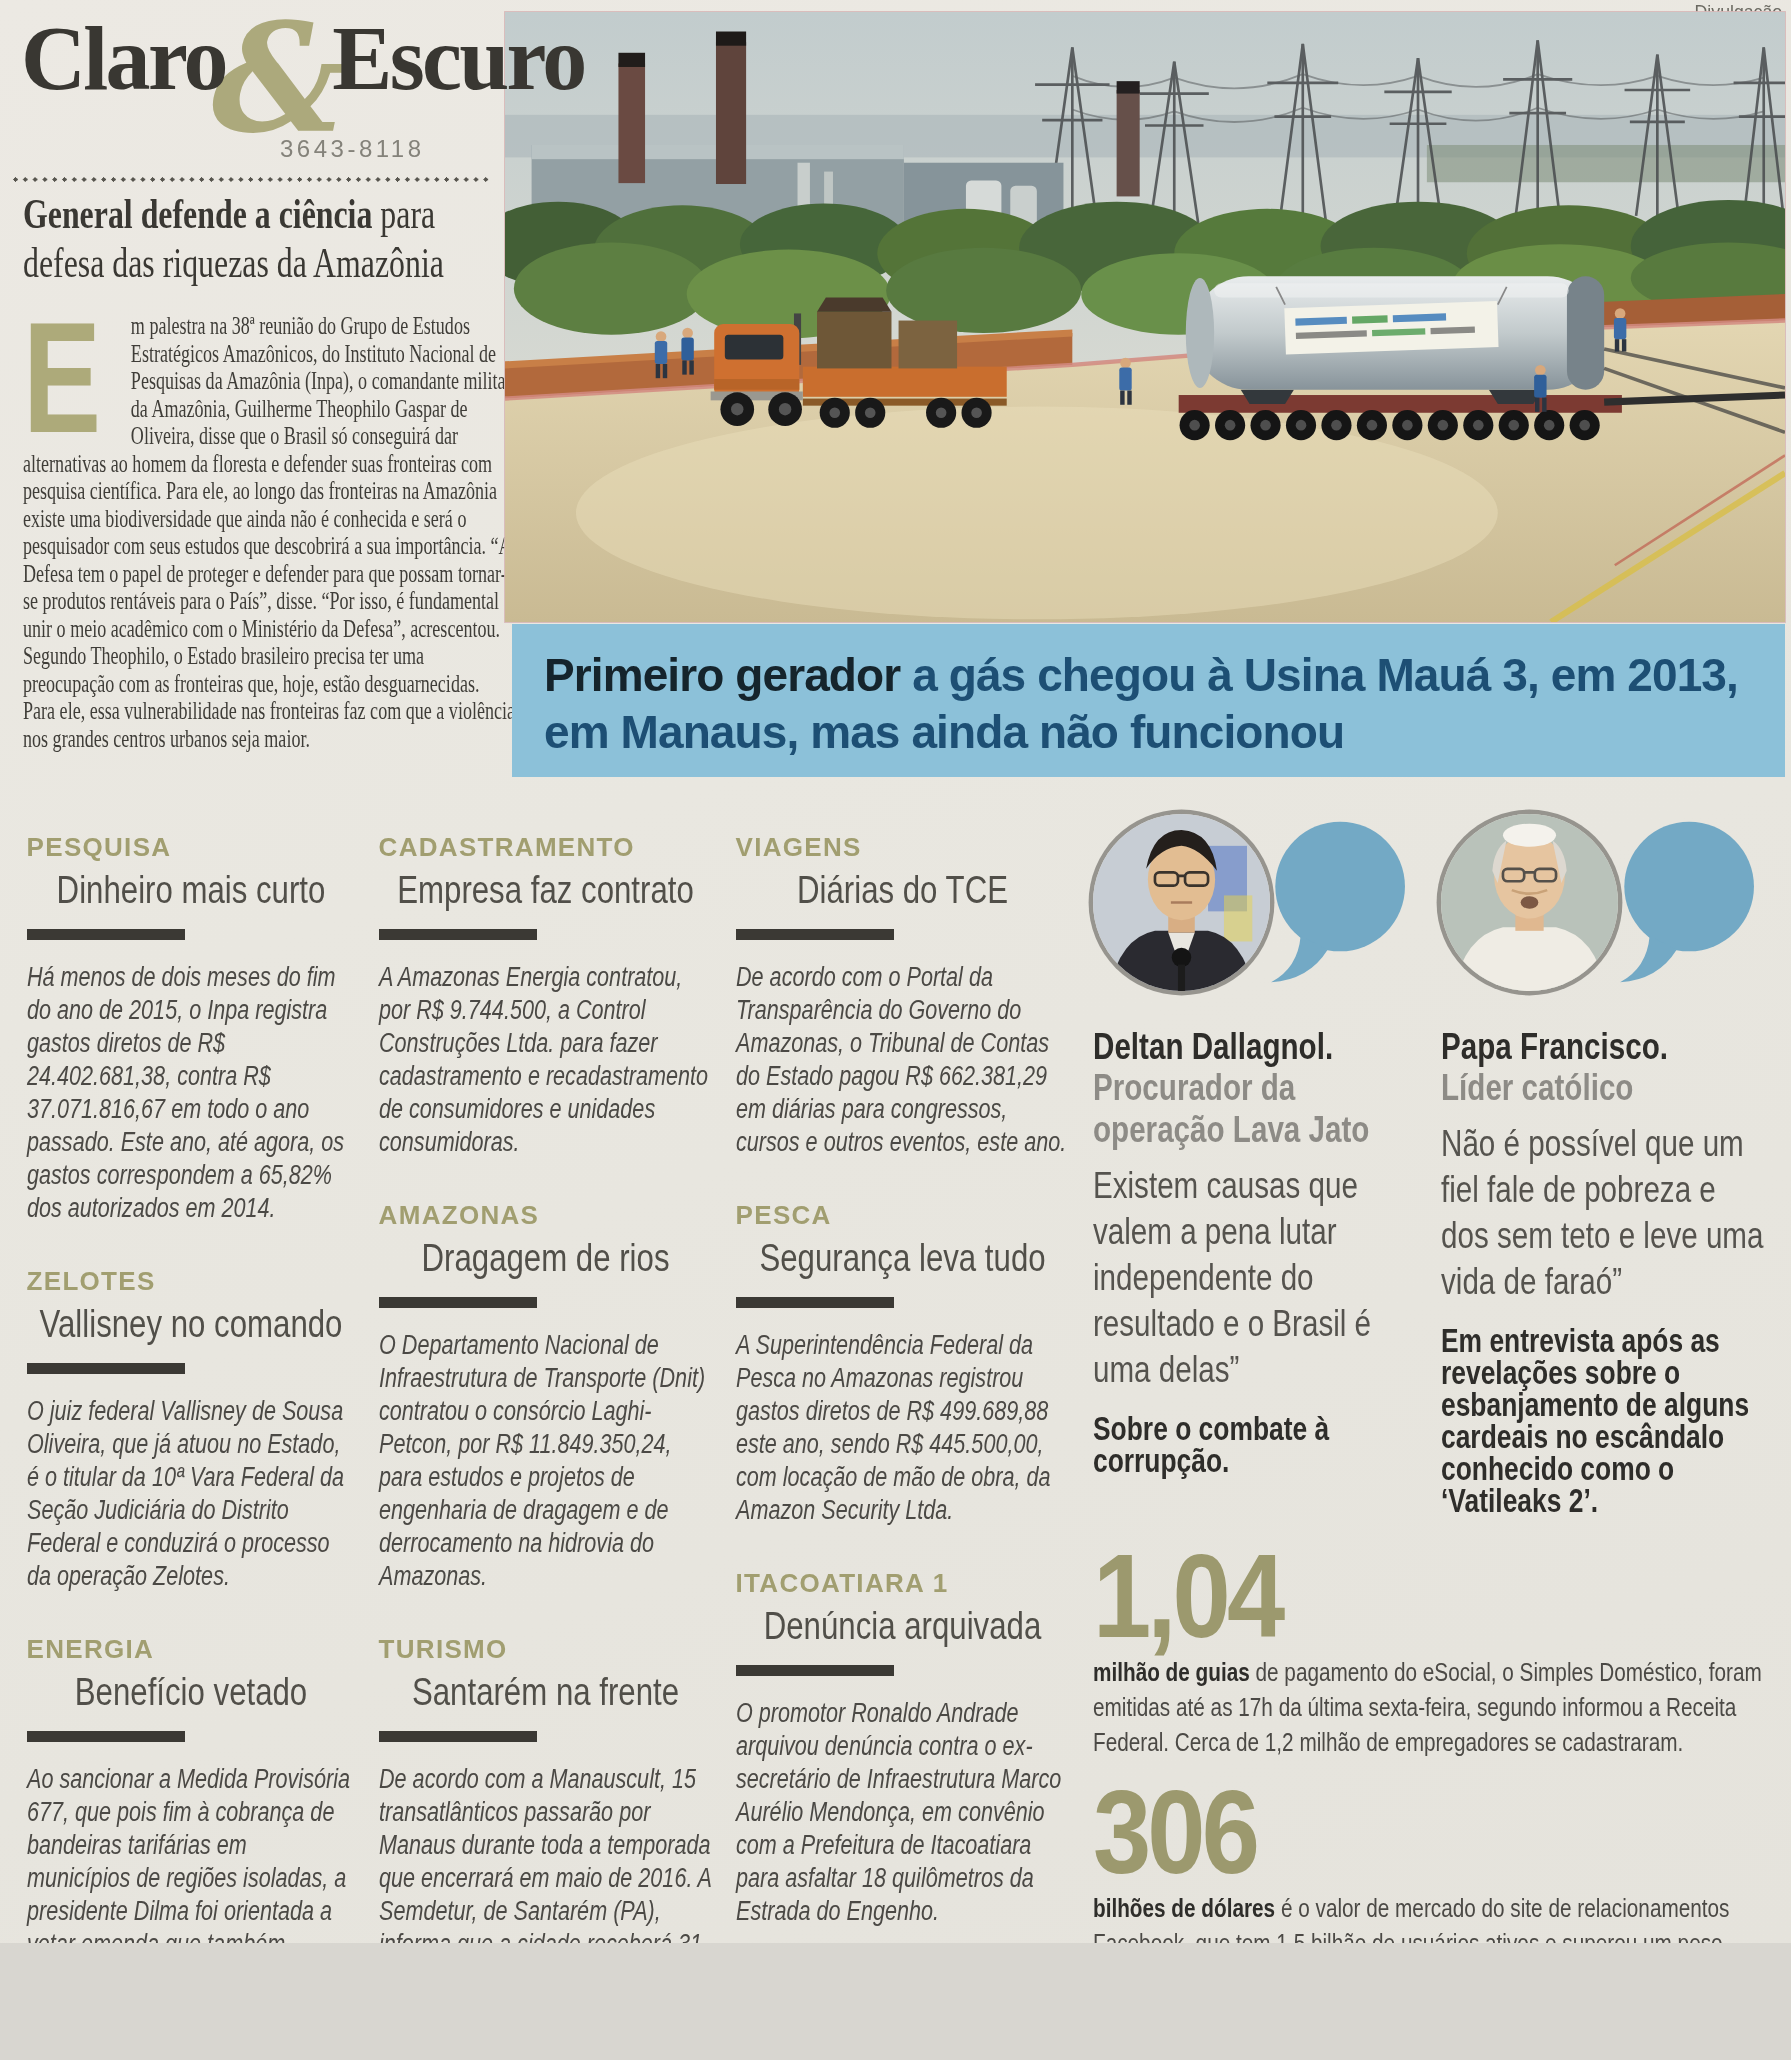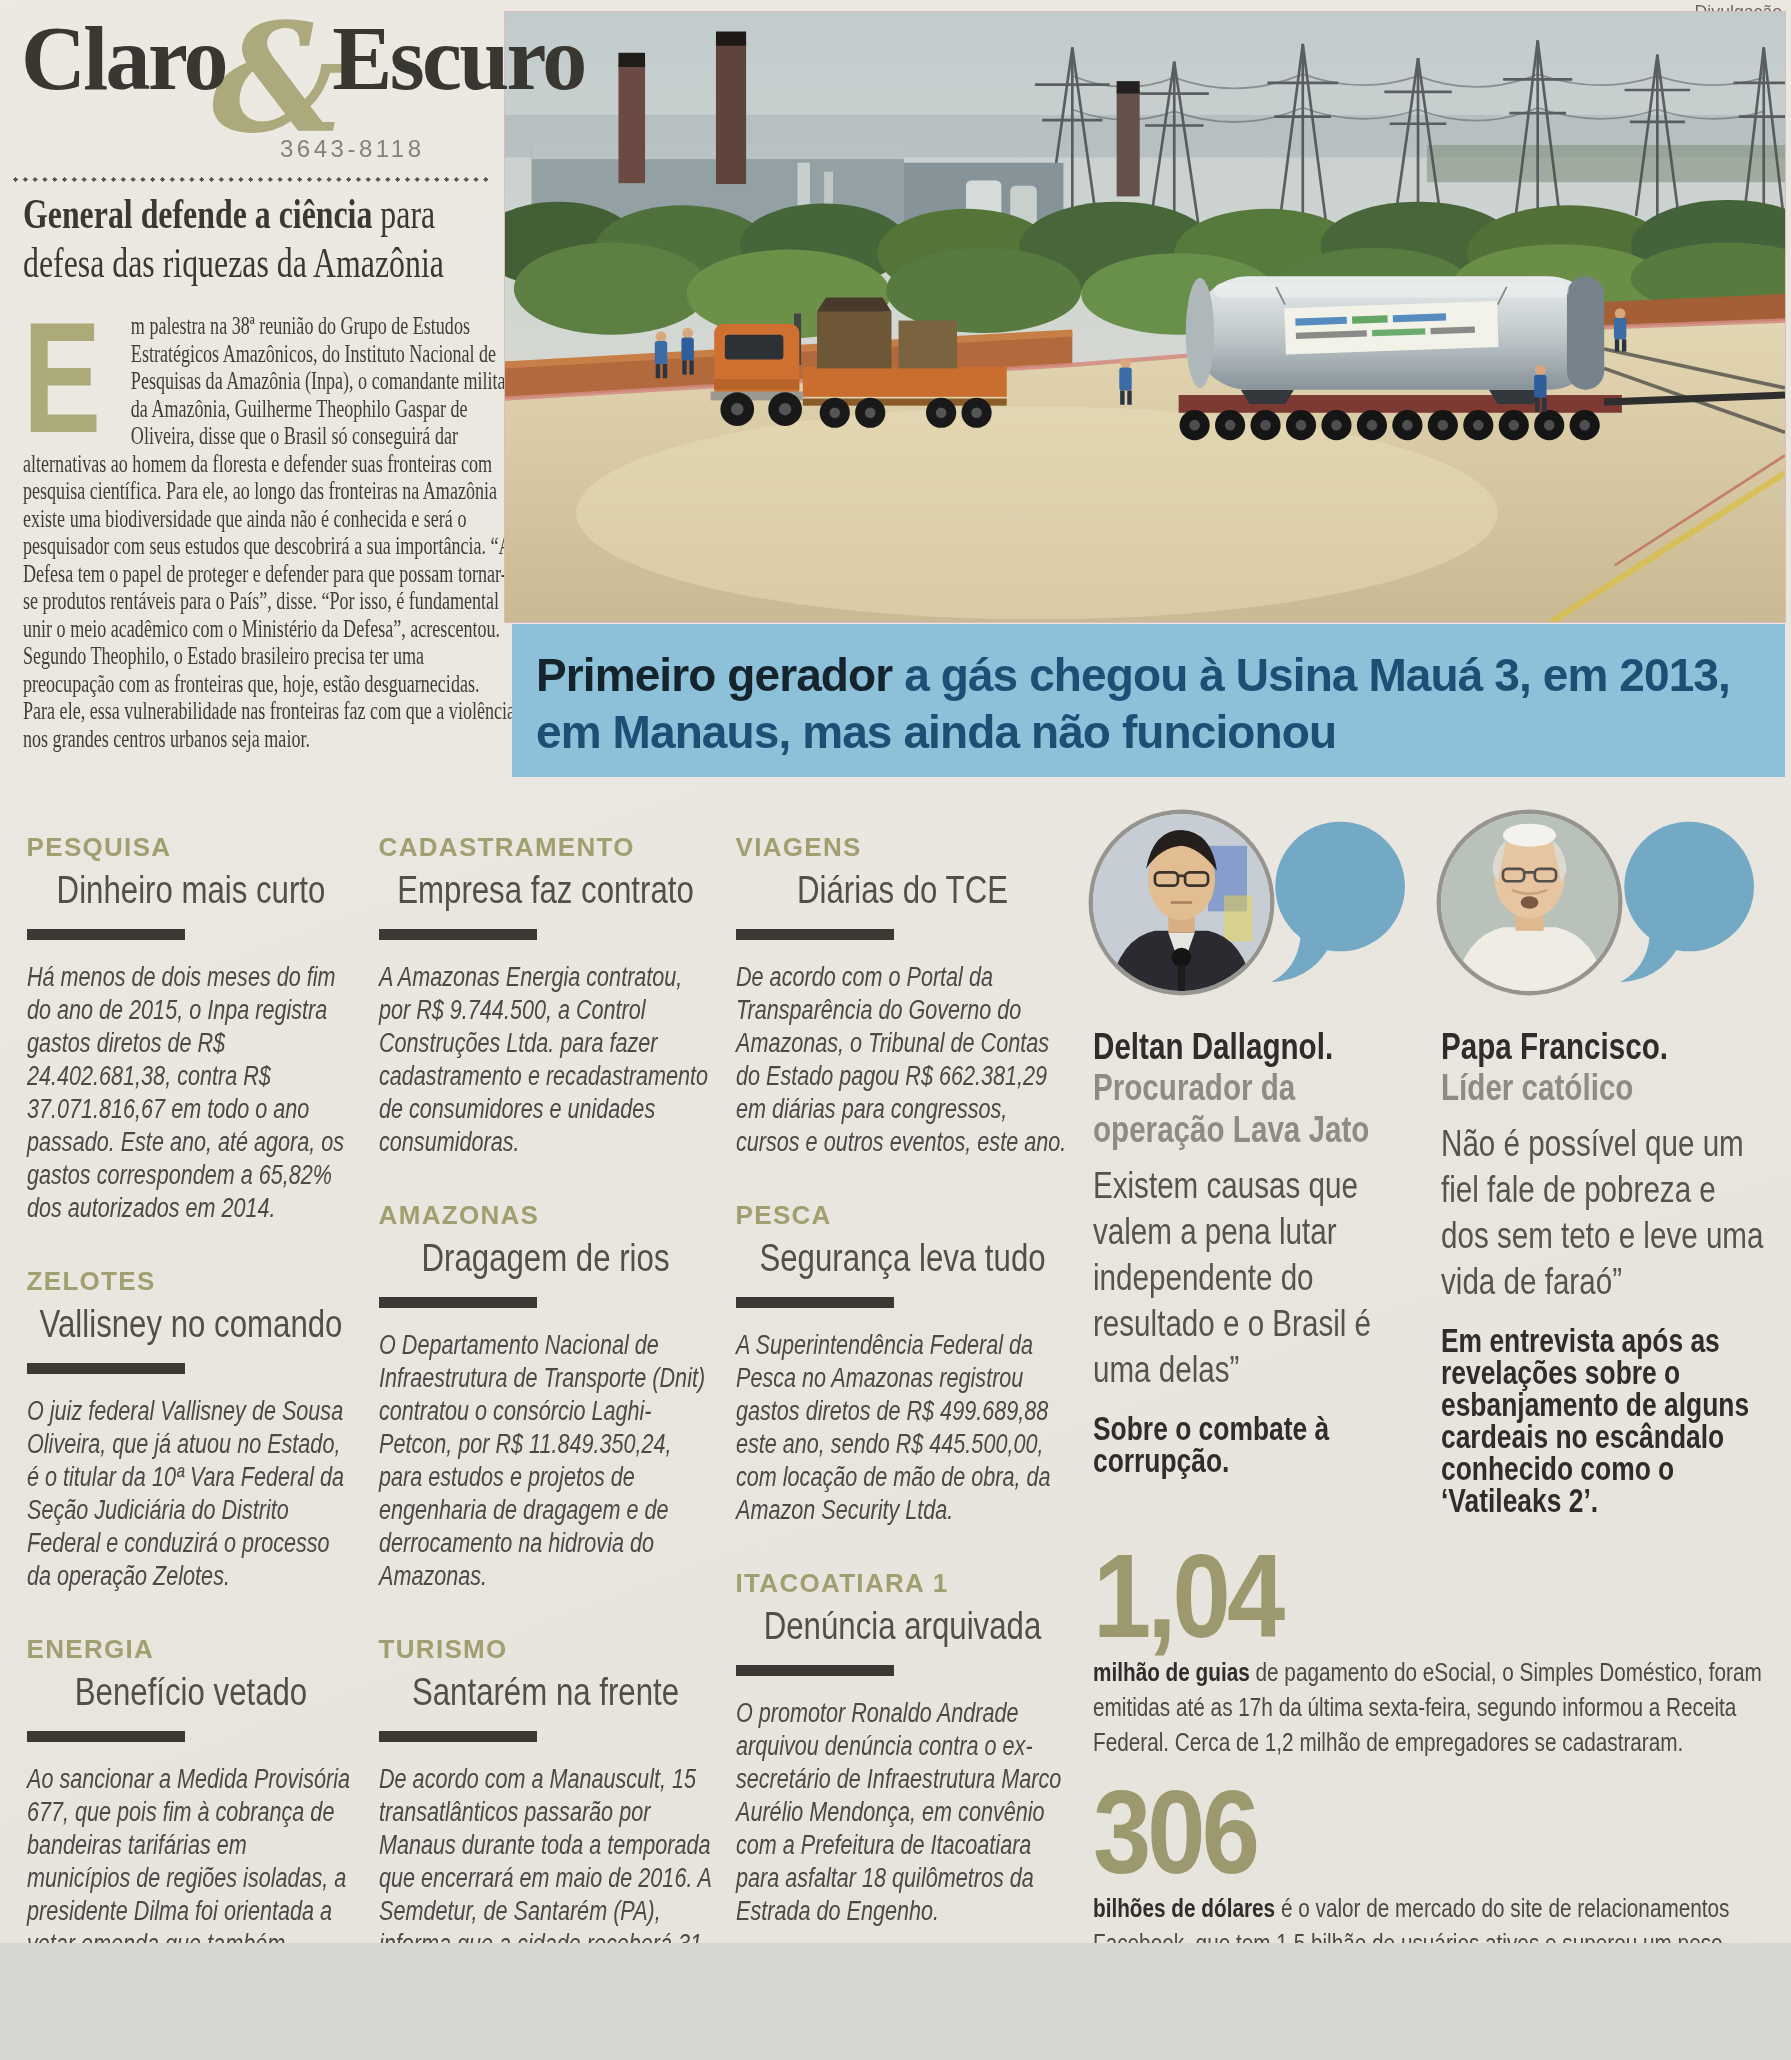--- a/index.html
+++ b/index.html
@@ -21,21 +21,21 @@
   
   .headline{position:absolute;left:23px;top:190px;width:493px;margin:0;font-family:"Liberation Serif",serif;font-size:43px;line-height:1.13;color:#3a3833;font-weight:normal;}
   .headline b{font-weight:bold;}
   .lead-body{position:absolute;left:23px;top:312px;width:493px;font-family:"Liberation Serif",serif;font-size:24.4px;line-height:27.5px;color:#3f3d38;text-align:left;}
   .dropcap{float:left;font-family:"Liberation Sans",sans-serif;font-weight:bold;font-size:158px;line-height:.74;color:#adaa7a;width:135px;margin:7px 10.6px 0 0;text-align:left;}
 
   
   .photo-credit{position:absolute;right:8.9px;top:1.8px;font-size:17.7px;color:#6b6a62;}
   .photo{position:absolute;left:505px;top:12.4px;width:1280px;height:610px;margin:0;background:#cfd6d4;box-shadow:0 0 0 0.9px #d9b8b8;}
   .photo svg{display:block;width:100%;height:100%;}
-  .caption{position:absolute;left:512px;top:624px;width:1273px;height:153px;background:#8cc1d9;box-sizing:border-box;padding:23px 24px;font-weight:bold;font-size:46px;line-height:1.23;letter-spacing:-0.9px;}
+  .caption{position:absolute;left:512px;top:624px;width:1273px;height:153px;background:#8cc1d9;box-sizing:border-box;padding:23px 32px;font-weight:bold;font-size:46px;line-height:1.23;letter-spacing:-0.9px;}
   .cap-b{color:#15242c;}
   .cap-r{color:#1d4f74;}
 
   
   .bottom{position:absolute;left:26.6px;top:789px;width:1739px;display:grid;grid-template-columns:328px 333px 333px 672px;column-gap:24px;}
   .colnotes .note:first-child{margin-top:43px;}
   .note{margin-bottom:41px;}
   .kicker{font-weight:bold;font-size:26px;color:#a19e70;letter-spacing:1.3px;text-transform:uppercase;}
   .ntitle{font-size:39px;line-height:1.05;color:#514f49;margin-top:7px;text-align:center;}
   .nbar{width:158px;height:11.5px;background:#3b3934;margin:17.7px 0 21px 0;}

